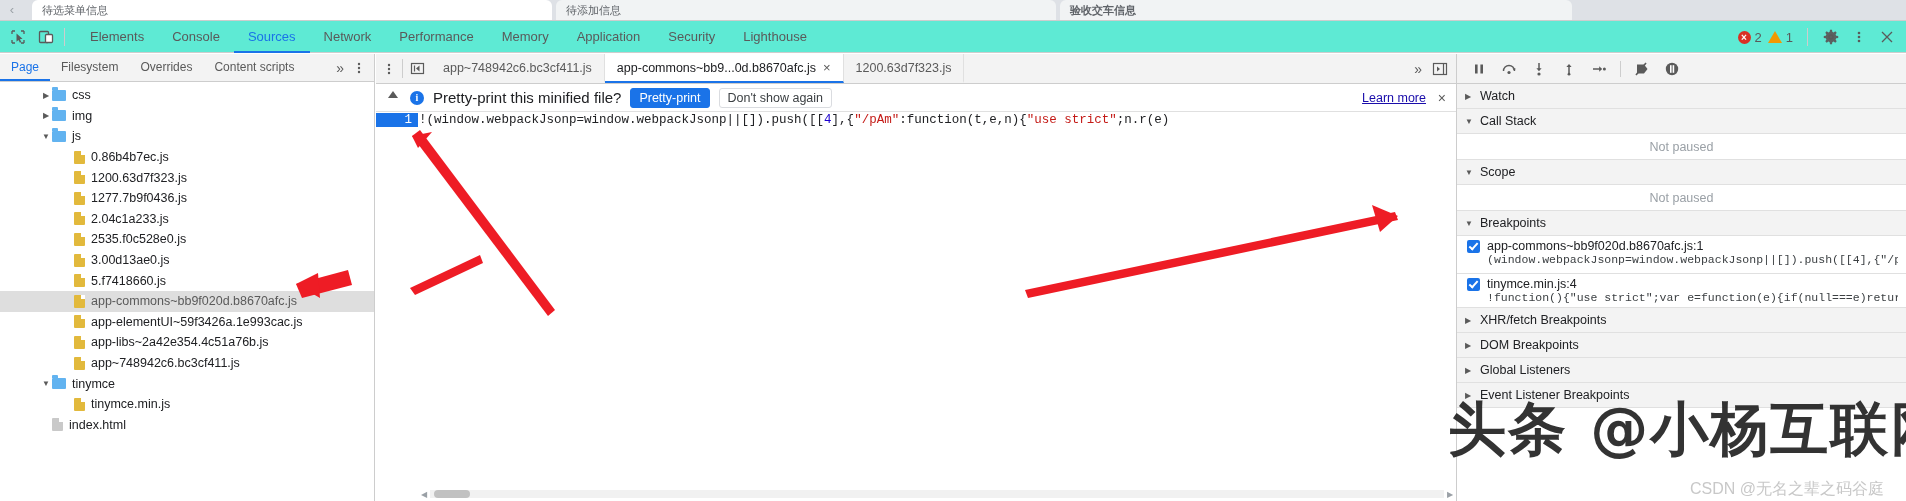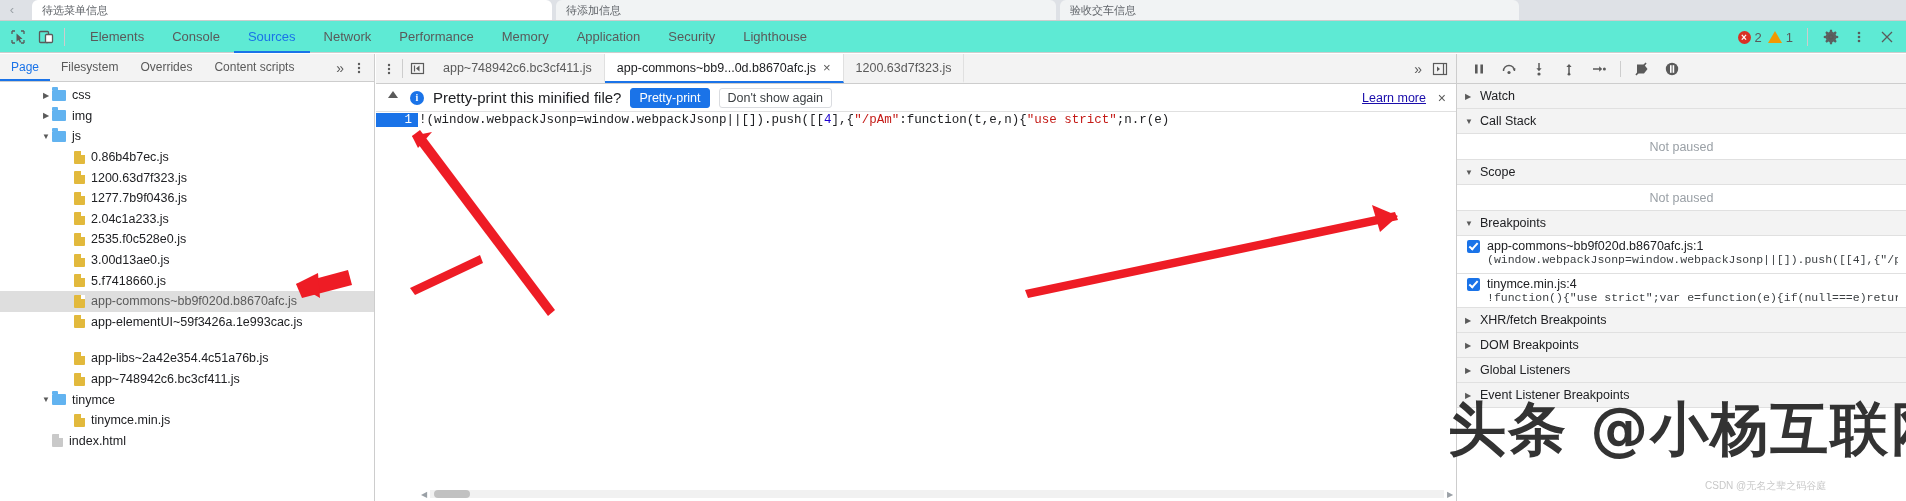--- a/index.html
+++ b/index.html
@@ -12,21 +12,21 @@
   }
   .page { position:relative; width:1906px; height:501px; }
 
   
   .browser-strip { position:absolute; left:0; top:0; width:1906px; height:20px; background:#fff; }
   .bs-tabbar { position:absolute; left:0; top:0; width:1906px; height:20px; background:#dee1e6; }
   .bs-tab { position:absolute; top:0; height:20px; background:#fff; border-radius:6px 6px 0 0;
             font-size:11px; color:#5f6368; line-height:20px; padding-left:10px; white-space:nowrap; overflow:hidden;}
   .bs-tab.t1 { left:32px; width:520px; }
   .bs-tab.t2 { left:556px; width:500px; background:#f1f3f4;}
-  .bs-tab.t3 { left:1060px; width:459px; background:#f1f3f4;}
+  .bs-tab.t3 { left:1060px; width:512px; background:#f1f3f4;font-weight:bold;}
   .bs-back { position:absolute; left:4px; top:2px; width:16px; height:16px; color:#9aa0a6; font-size:13px; line-height:16px; text-align:center;}
 
   
   .devtools { position:absolute; left:0; top:20px; width:1906px; height:481px;
               background:#fff; border-top:1px solid #cdcdcd; }
 
   
   .dt-toolbar { position:relative; height:32px; background:#5eead4; border-bottom:1px solid #cdcdcd; }
   .dt-toolbar .icbtn { position:absolute; top:6px; width:20px; height:20px; cursor:pointer; }
   .insp-icon { left:8px; }
@@ -120,21 +120,21 @@
               white-space:nowrap; overflow:hidden; text-overflow:clip;}
   .bp-sep { height:1px; background:#e0e0e0; margin:4px 0 0 0;}
 
   
   .arrows { position:absolute; left:0; top:0; width:1906px; height:501px; pointer-events:none; }
 
   
   .wm-headline { position:absolute; left:1448px; top:430px; font-size:58px; font-weight:bold;
                  color:#222; white-space:nowrap; letter-spacing:2px;
                  transform:translateY(-50%); opacity:.92; font-family:"DejaVu Sans", sans-serif;}
-  .wm-csdn { position:absolute; left:1690px; top:479px; font-size:10px; color:#c8c8c8; white-space:nowrap;margin-left:15px;}
+  .wm-csdn { position:absolute; left:1690px; top:479px; font-size:16px; color:#c8c8c8; white-space:nowrap;}
 </style>
 </head>
 <body>
 
 <div class="page">
 
   <div class="browser-strip">
     <div class="bs-tabbar">
       <div class="bs-back">‹</div>
       <div class="bs-tab t1"><span>待选菜单信息</span></div>
@@ -296,21 +296,21 @@
           <div class="trow sel" style="padding-left: 62px;">
             <span class="tw"></span>
             <span class="file"></span>
             <span>app-commons~bb9f020d.b8670afc.js</span>
           </div>
           <div class="trow" style="padding-left: 62px;">
             <span class="tw"></span>
             <span class="file"></span>
             <span>app-elementUI~59f3426a.1e993cac.js</span>
           </div>
-          <div class="trow" style="padding-left: 62px; margin-top: 16px;">
+          <div class="trow" style="padding-left: 62px;">
             <span class="tw"></span>
             <span class="file"></span>
             <span>app-libs~2a42e354.4c51a76b.js</span>
           </div>
           <div class="trow" style="padding-left: 62px;">
             <span class="tw"></span>
             <span class="file"></span>
             <span>app~748942c6.bc3cf411.js</span>
           </div>
           <div class="trow" style="padding-left: 40px;">

